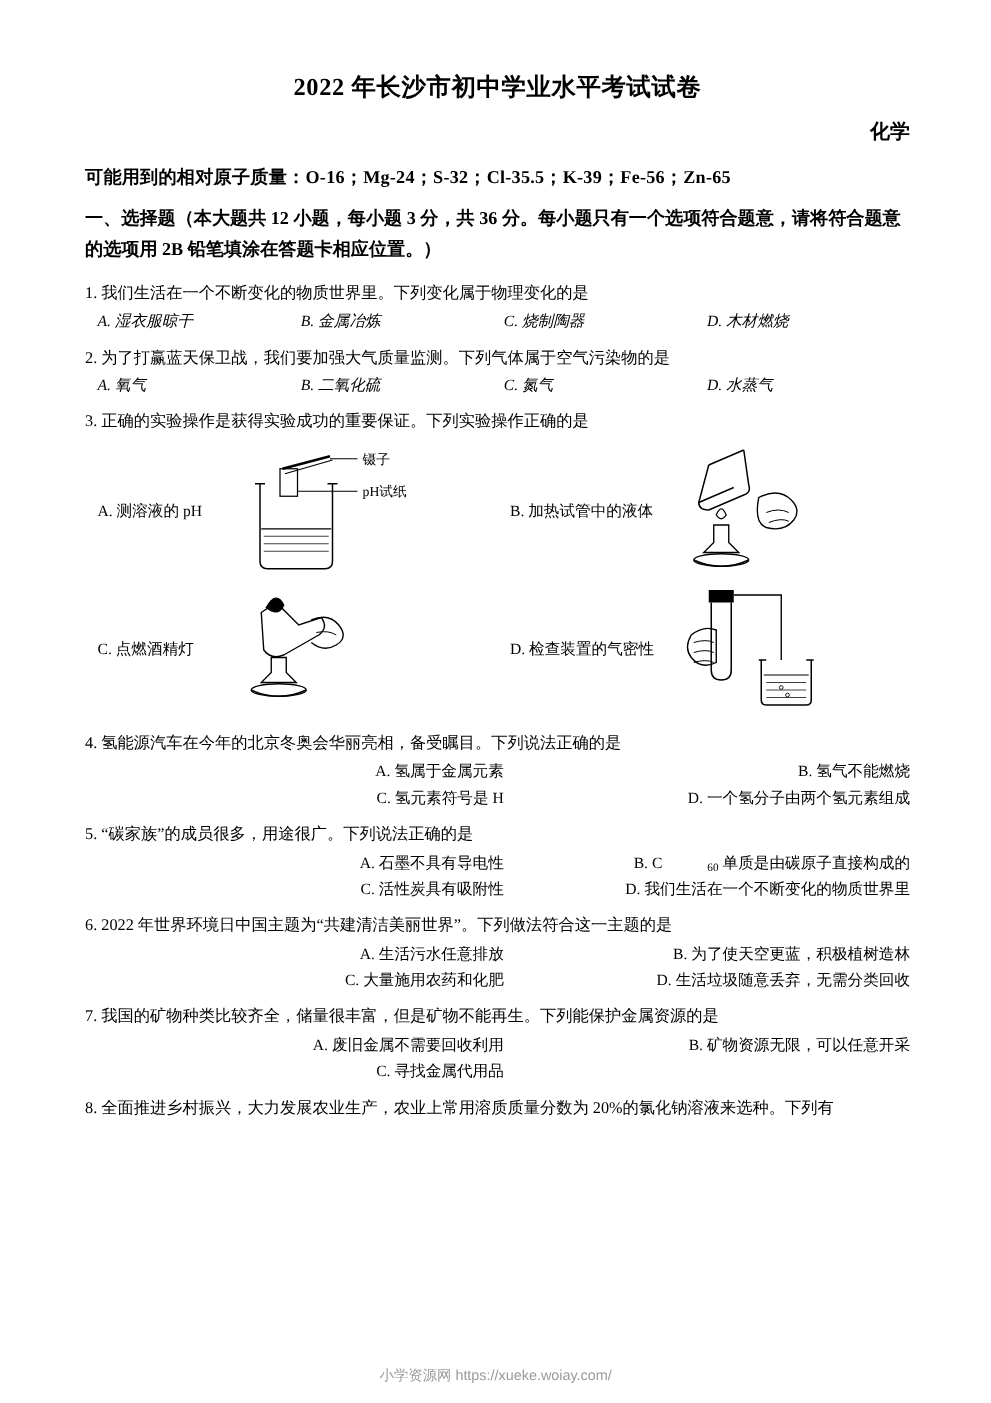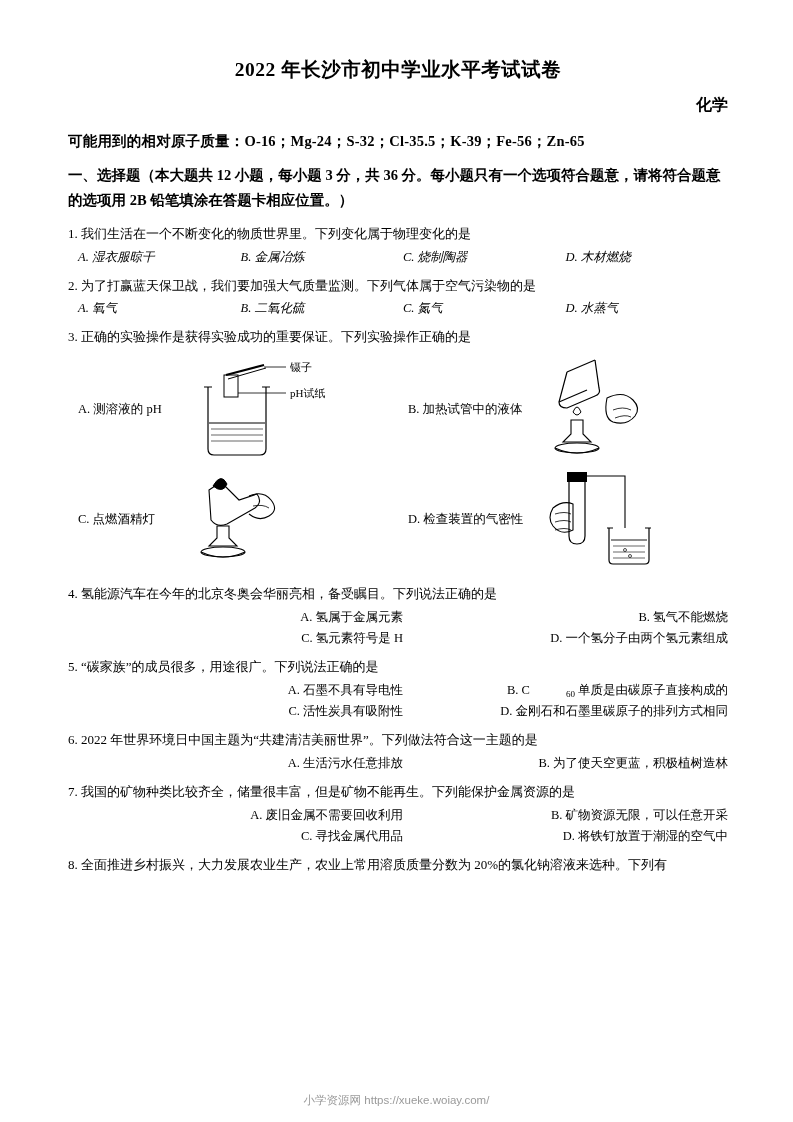--- a/index.html
+++ b/index.html
@@ -246,43 +246,46 @@
     </div>
     <div class="opts-row opt2">
       <div><span class="opt-lbl">A.</span> <span>石墨不具有导电性</span></div>
       <div>
         <span class="opt-lbl">B.</span>
         <span>C</span><span class="sub">60</span><span> 单质是由碳原子直接构成的</span>
       </div>
     </div>
     <div class="opts-row opt2">
       <div><span class="opt-lbl">C.</span> <span>活性炭具有吸附性</span></div>
-      <div><span class="opt-lbl">D.</span> <span>金刚石和石墨里碳原子的排列方式相同</span></div>
+      <div><span class="opt-lbl">D.</span> <span>我们生活在一个不断变化的物质世界里</span></div>
     </div>
 
     <div class="q">
       <span>6.</span>
       <span>2022 年世界环境日中国主题为“共建清洁美丽世界”。下列做法符合这一主题的是</span>
     </div>
     <div class="opts-row opt2">
       <div><span class="opt-lbl">A.</span> <span>生活污水任意排放</span></div>
       <div><span class="opt-lbl">B.</span> <span>为了使天空更蓝，积极植树造林</span></div>
     </div>
+    <div class="opts-row opt2">
+      <div><span class="opt-lbl">C.</span> <span>大量施用农药和化肥</span></div>
+      <div><span class="opt-lbl">D.</span> <span>生活垃圾随意丢弃，无需分类回收</span></div>
+    </div>
 
     <div class="q">
       <span>7.</span>
       <span>我国的矿物种类比较齐全，储量很丰富，但是矿物不能再生。下列能保护金属资源的是</span>
     </div>
     <div class="opts-row opt2">
       <div><span class="opt-lbl">A.</span> <span>废旧金属不需要回收利用</span></div>
       <div><span class="opt-lbl">B.</span> <span>矿物资源无限，可以任意开采</span></div>
     </div>
     <div class="opts-row opt2">
       <div><span class="opt-lbl">C.</span> <span>寻找金属代用品</span></div>
-      <div><span class="opt-lbl">D.</span> <span>将铁钉放置于潮湿的空气中</span></div>
     </div>
 
     <div class="q">
       <span>8.</span>
       <span>全面推进乡村振兴，大力发展农业生产，农业上常用溶质质量分数为 20%的氯化钠溶液来选种。下列有</span>
     </div>
 
   </div>
 
   <div class="watermark">小学资源网 https://xueke.woiay.com/</div>

